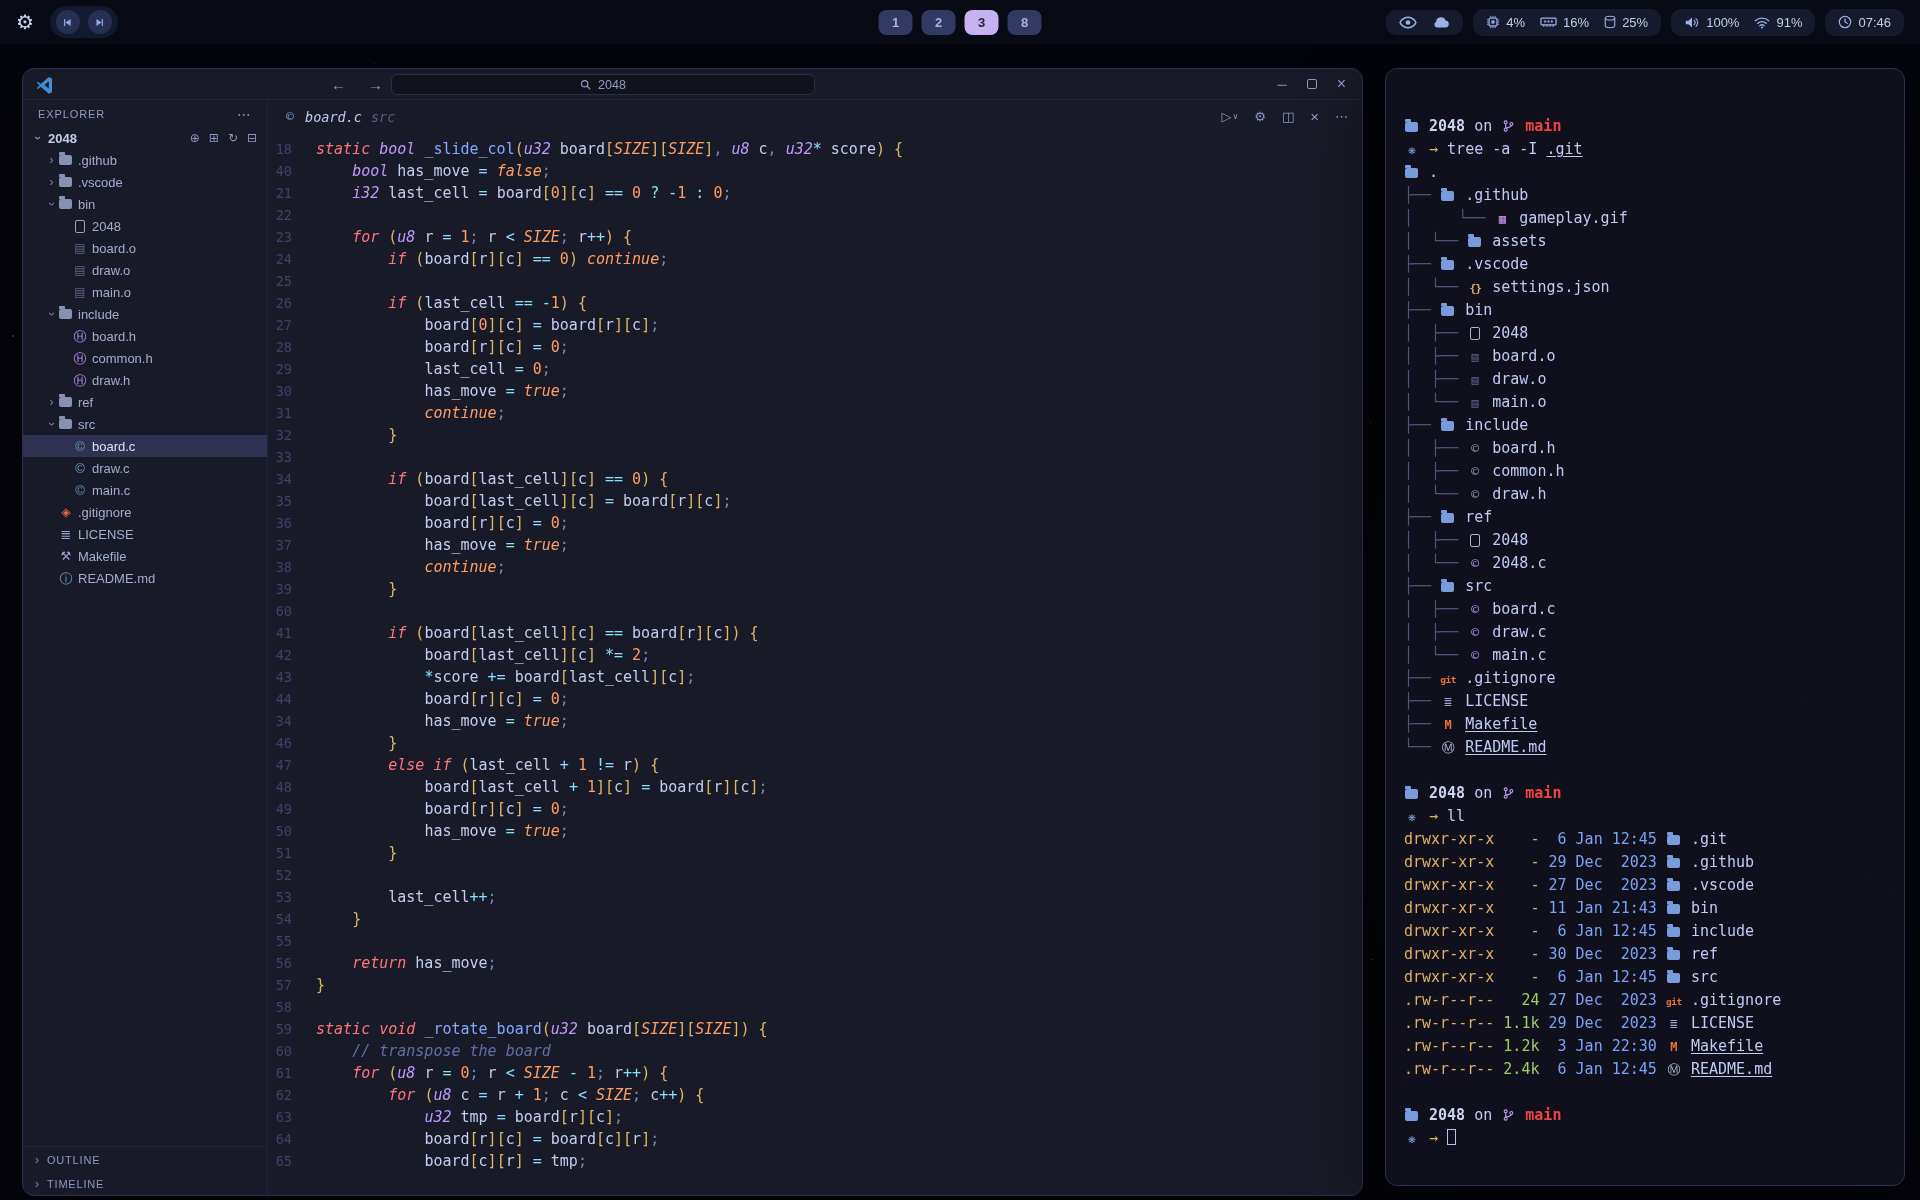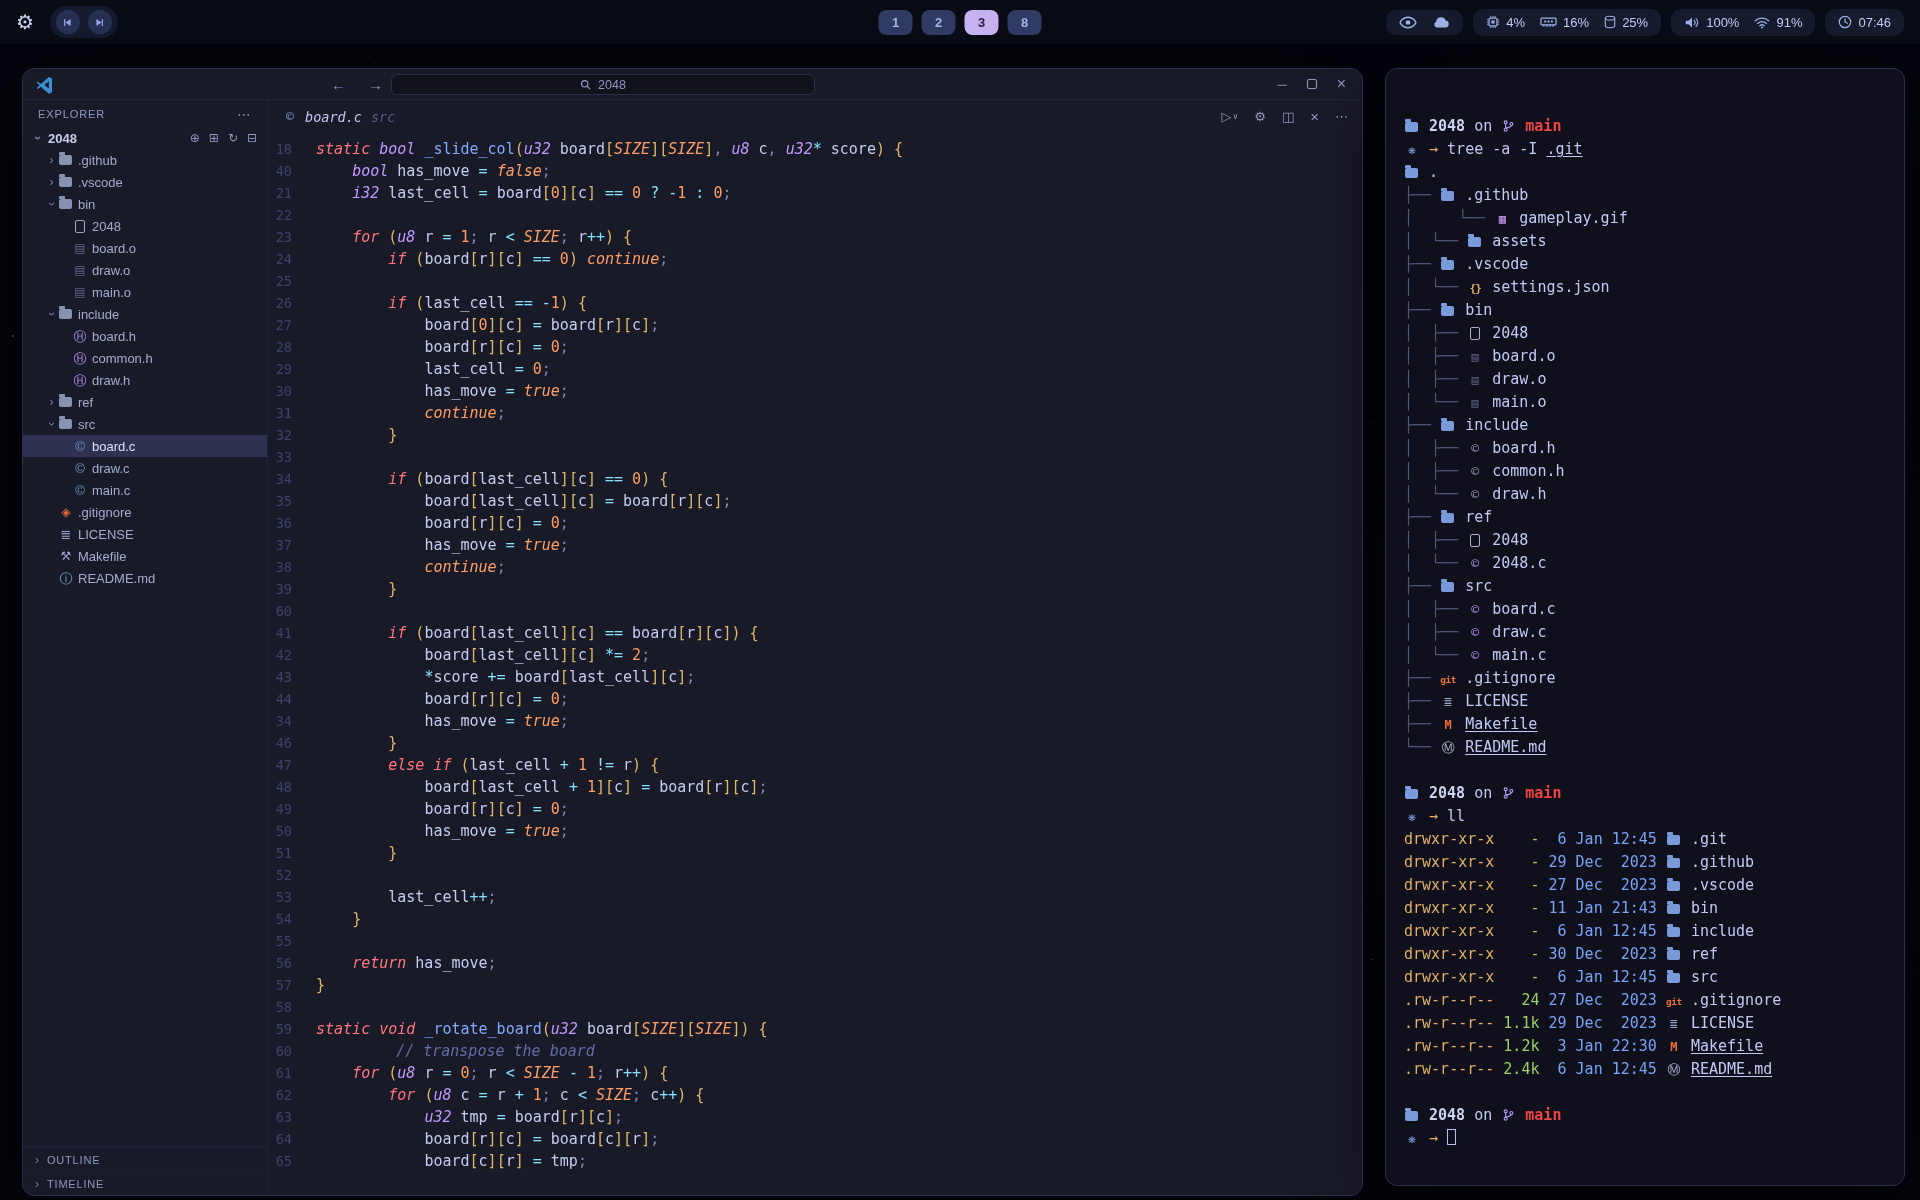--- a/index.html
+++ b/index.html
@@ -91,21 +91,21 @@
   .lnum { width:48px; flex:none; text-align:right; padding-right:24px; color:#3d436b; font-size:13.5px; }
   .c-kw { color:#ff757f; font-style:italic; }
   .c-ty { color:#c099ff; font-style:italic; }
   .c-co { color:#ff9e64; font-style:italic; }
   .c-nm { color:#ff9e64; }
   .c-fn { color:#82aaff; }
   .c-v  { color:#c3cdf0; }
   .c-op { color:#86e1fc; }
   .c-br { color:#deb868; }
   .c-pu { color:#7f87b3; }
-  .c-cm { color:#636da6; font-style:italic;margin-left:44px; }
+  .c-cm { color:#636da6; font-style:italic; }
 
   
   #win-term { left:1385px; top:68px; width:520px; height:1118px; background:rgba(16,17,28,.97);
               padding:46px 0 0 18px; font-family:"DejaVu Sans Mono",monospace; font-size:15px;
               color:#c0caf5; }
   .tline { height:23px; line-height:23px; white-space:pre; }
   .t-p  { color:#c0caf5; }
   .t-d  { color:#4f567c; }
   .t-b  { color:#ccd4f2; font-weight:bold; }
   .t-br { color:#ef4444; font-weight:bold; }

